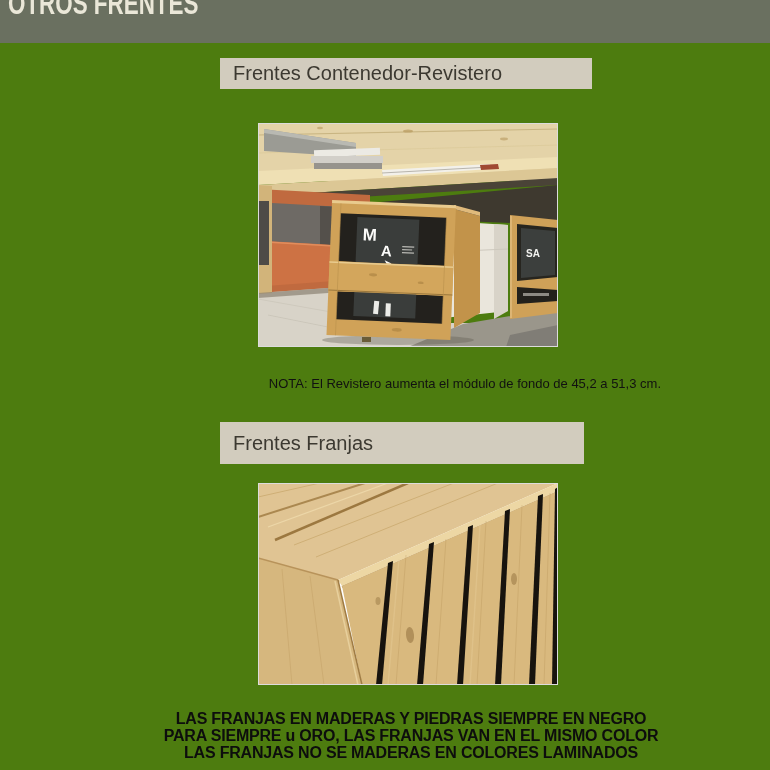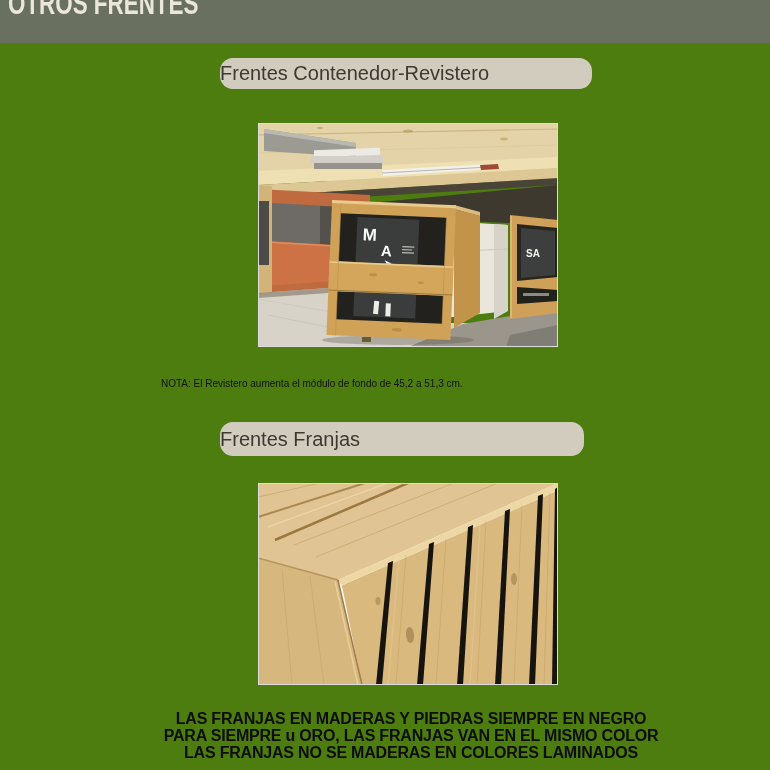--- a/index.html
+++ b/index.html
@@ -15,33 +15,33 @@
   .topbar-title{
     position:absolute;left:8px;top:-15px;
     font-size:32px;font-weight:bold;color:var(--header-text,#eae7d8);
     letter-spacing:0px;transform:scaleX(.70);transform-origin:left top;
     white-space:nowrap;
   }
   
   .section-bar{
     position:absolute;left:220px;background:var(--section-bar,#d2ccbe);
     color:var(--section-text,#3c3931);font-size:20px;
-    display:flex;align-items:center;padding-left:0;box-sizing:border-box;border-radius:13px;
+    display:flex;align-items:center;padding-left:13px;box-sizing:border-box;
   }
   .bar-revistero{top:58px;width:372px;height:31px;}
-  .bar-franjas{top:422px;width:364px;height:34px;text-align:right;}
+  .bar-franjas{top:422px;width:364px;height:42px;text-align:right;}
   
   .photo{position:absolute;left:258px;}
   .photo svg{display:block;}
   .photo-revistero{top:123px;width:300px;height:224px;}
   .photo-franjas{top:483px;width:300px;height:202px;}
   
   .nota{
     position:absolute;left:161px;top:374px;width:500px;height:19px;
-    text-align:left;font-size:10px;color:var(--note-text,#111111);
+    text-align:right;font-size:13px;color:var(--note-text,#111111);
     line-height:19px;white-space:nowrap;
   }
   
   .warning{
     position:absolute;left:96px;top:710px;width:630px;
     text-align:center;font-size:16px;font-weight:bold;
     color:var(--warning-text,#0d0d0d);line-height:17px;
     letter-spacing:-0.2px;
   }
 </style>

